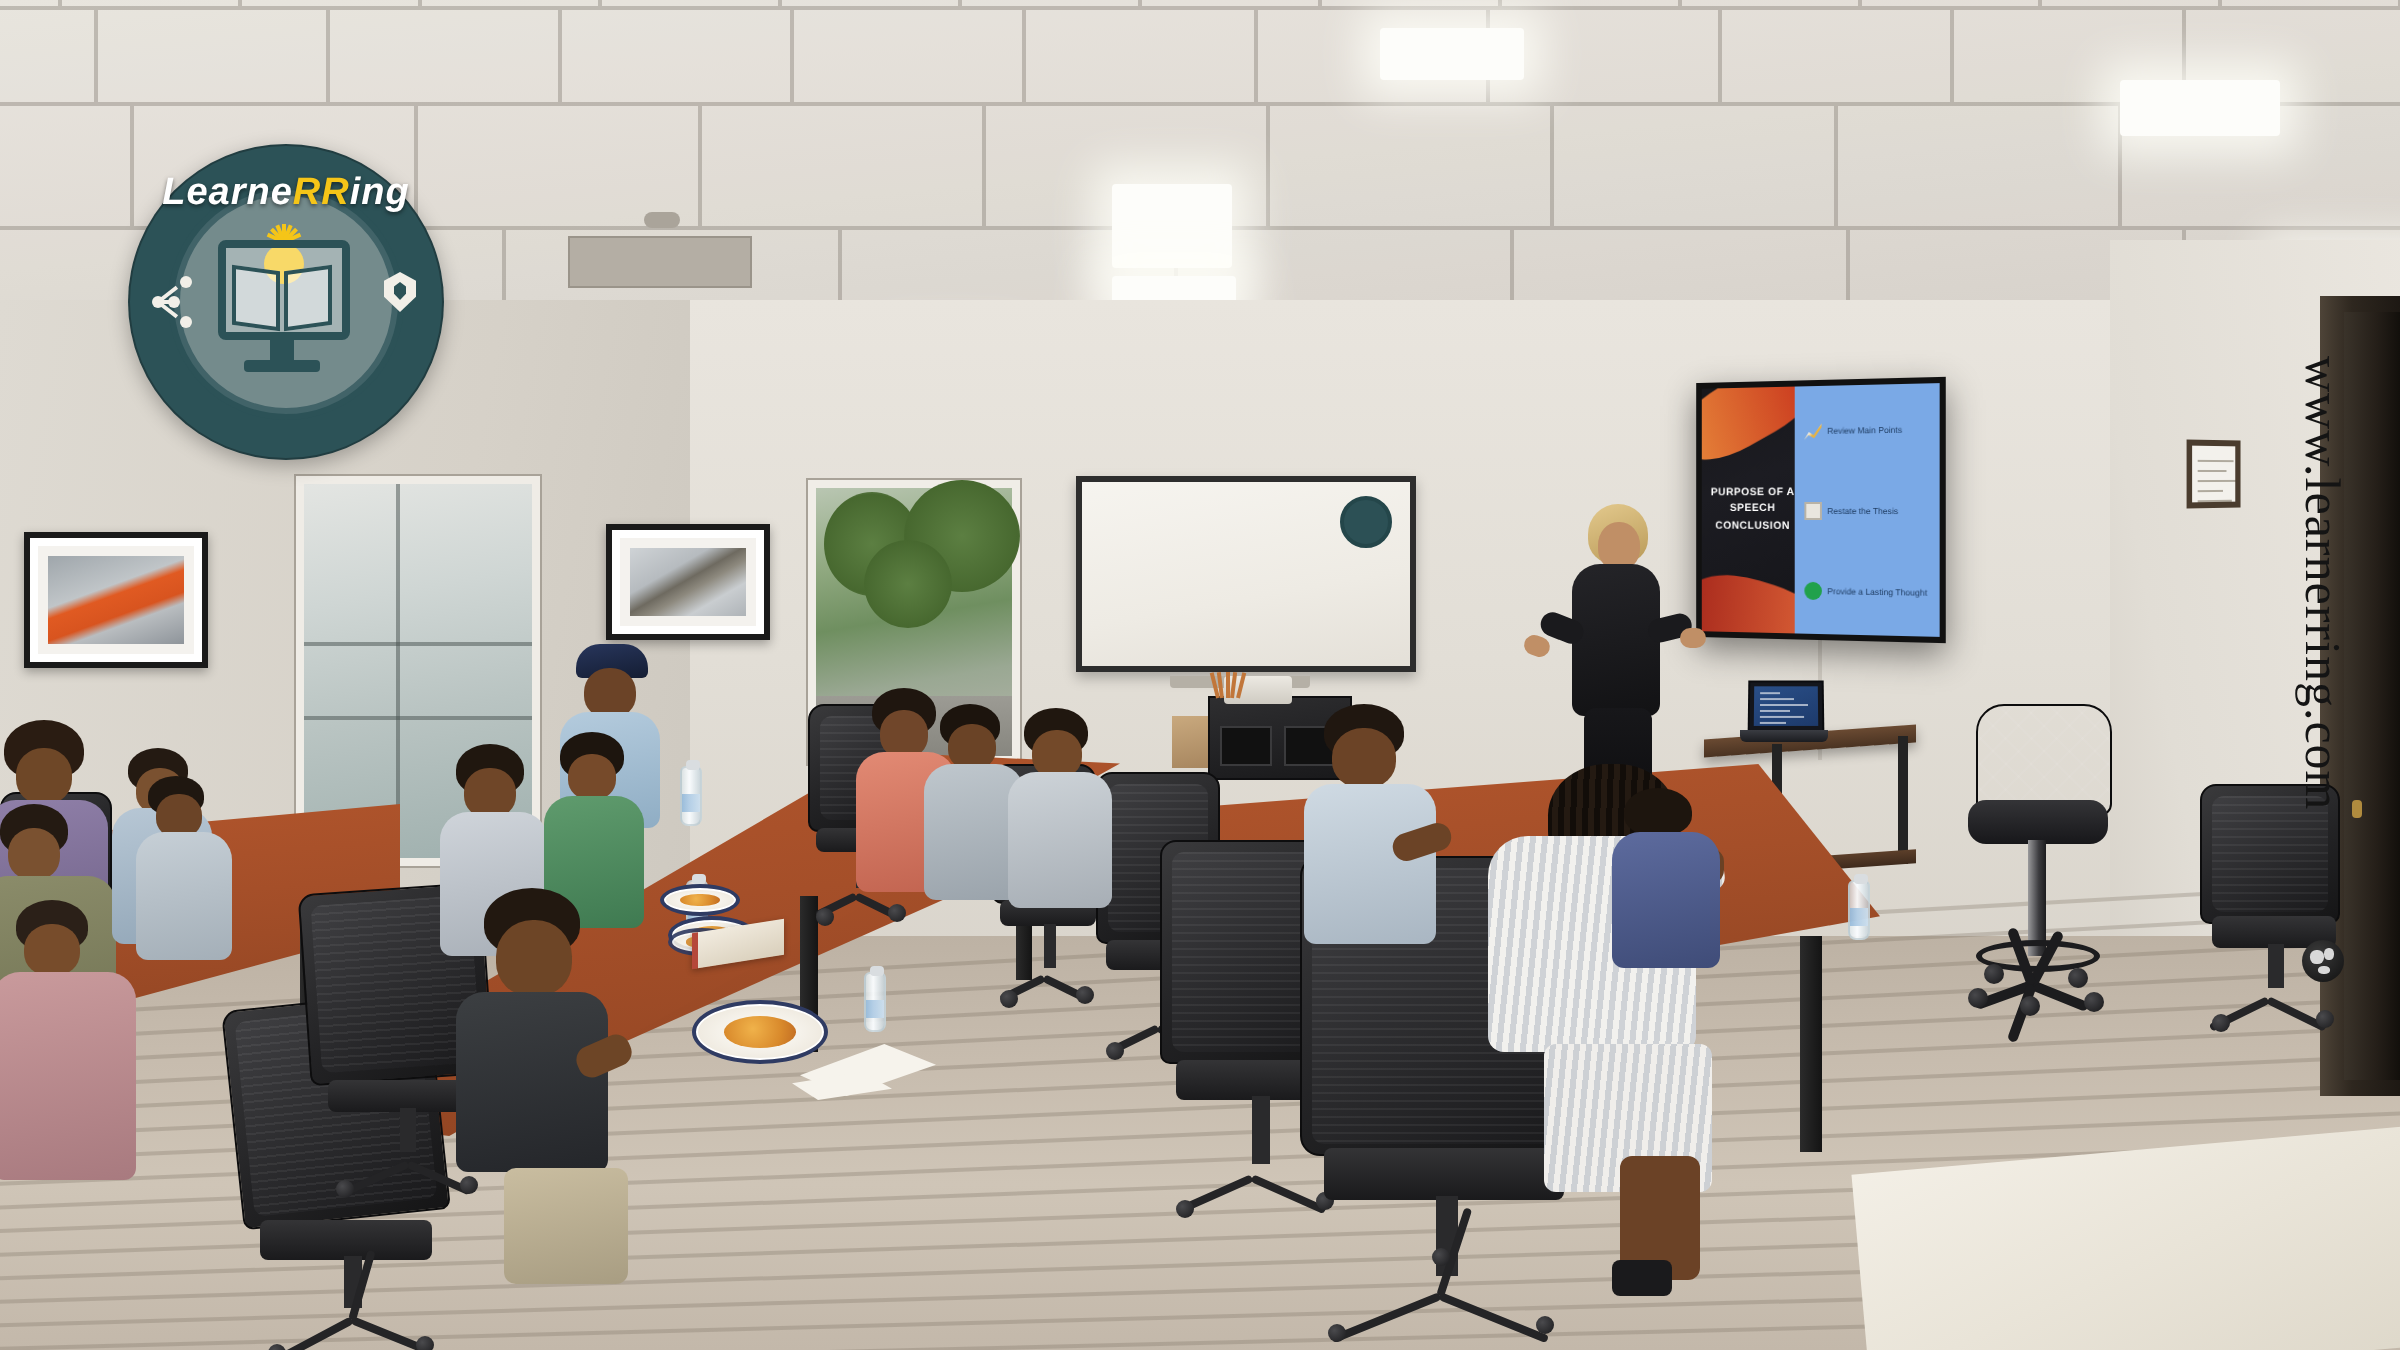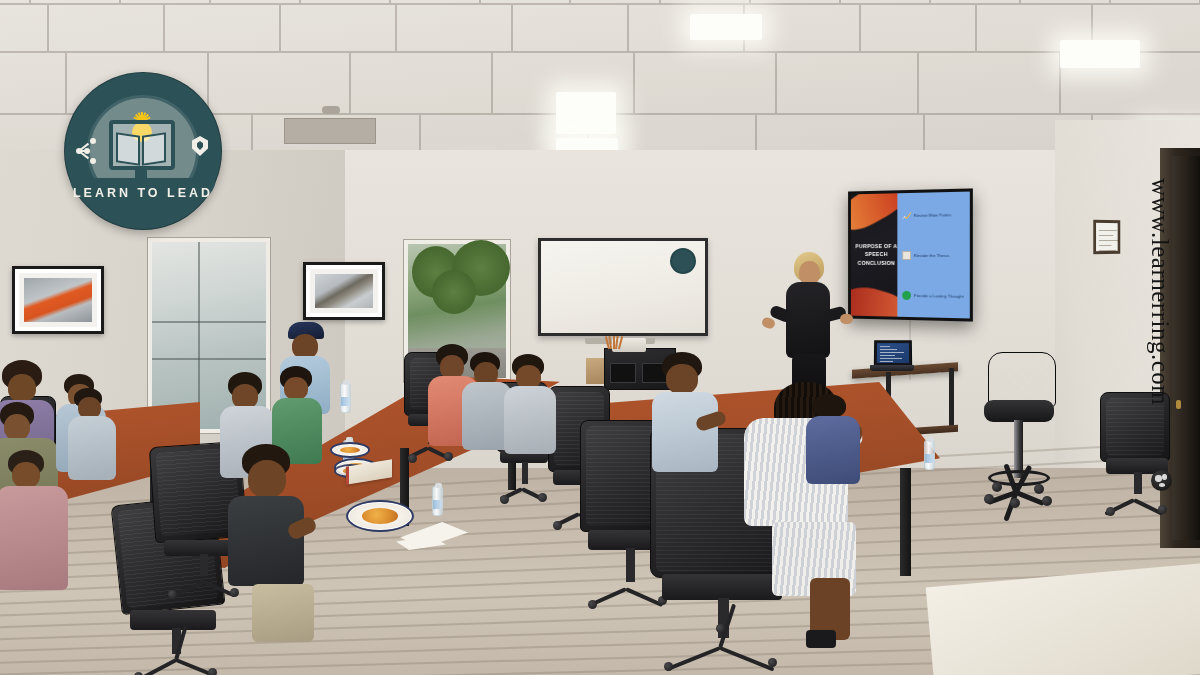--- a/index.html
+++ b/index.html
@@ -762,20 +762,23 @@
     <div class="hair" style="left:6px; top:0; width:34px; height:24px; background:#1d150e;"></div>
     <div class="torso" style="left:0; top:22px; width:54px; height:68px; background:linear-gradient(170deg,#5d6b9e,#3f4c78);"></div>
   </div>
 
   <div class="cloth"></div>
 
   <div class="logo">
     <div class="logo-ring"></div>
     <div class="logo-inner"></div>
     <div class="logo-core"></div>
+    <div class="logo-wordmark">
+      <span class="w1">Learne</span><span class="w2">RR</span><span class="w3">ing</span>
+    </div>
     <div class="sun"></div>
     <div id="rays">
         <div class="ray" style="left: 77px; top: 40px; transform: rotate(-66deg);"></div>
         <div class="ray" style="left: 77px; top: 40px; transform: rotate(-44deg);"></div>
         <div class="ray" style="left: 77px; top: 40px; transform: rotate(-22deg);"></div>
         <div class="ray" style="left: 77px; top: 40px; transform: rotate(0deg);"></div>
         <div class="ray" style="left: 77px; top: 40px; transform: rotate(22deg);"></div>
         <div class="ray" style="left: 77px; top: 40px; transform: rotate(44deg);"></div>
         <div class="ray" style="left: 77px; top: 40px; transform: rotate(66deg);"></div>
       </div>
@@ -789,23 +792,20 @@
     <div class="logo-shield"></div>
     <div class="logo-node" id="lognode">
         <div class="nd" style="left: 0px; top: 10px;"></div>
         <div class="nd" style="left: 14px; top: 0px;"></div>
         <div class="nd" style="left: 14px; top: 20px;"></div>
         <div class="nd" style="left: 8px; top: 10px;"></div>
         <div class="nl" style="left: 3px; top: 12px; width: 12px; transform: rotate(-38deg);"></div>
         <div class="nl" style="left: 3px; top: 12px; width: 12px; transform: rotate(38deg);"></div>
         <div class="nl" style="left: 3px; top: 12px; width: 7px; transform: rotate(0deg);"></div>
       </div>
-    <div class="ribbon">
-      <span>LEARN TO LEAD</span>
-    </div>
   </div>
 
 
   <div class="url-vert">www.learnerring.com</div>
   <div class="url-globe" id="urlglobe">
       <div class="g1" style="left: 4px; top: 5px; width: 7px; height: 7px; position: absolute; background: rgb(216, 216, 216); border-radius: 45%;"></div>
       <div class="g1" style="left: 11px; top: 4px; width: 5px; height: 6px; position: absolute; background: rgb(216, 216, 216); border-radius: 45%;"></div>
       <div class="g1" style="left: 8px; top: 13px; width: 6px; height: 4px; position: absolute; background: rgb(216, 216, 216); border-radius: 45%;"></div>
     </div>
 

